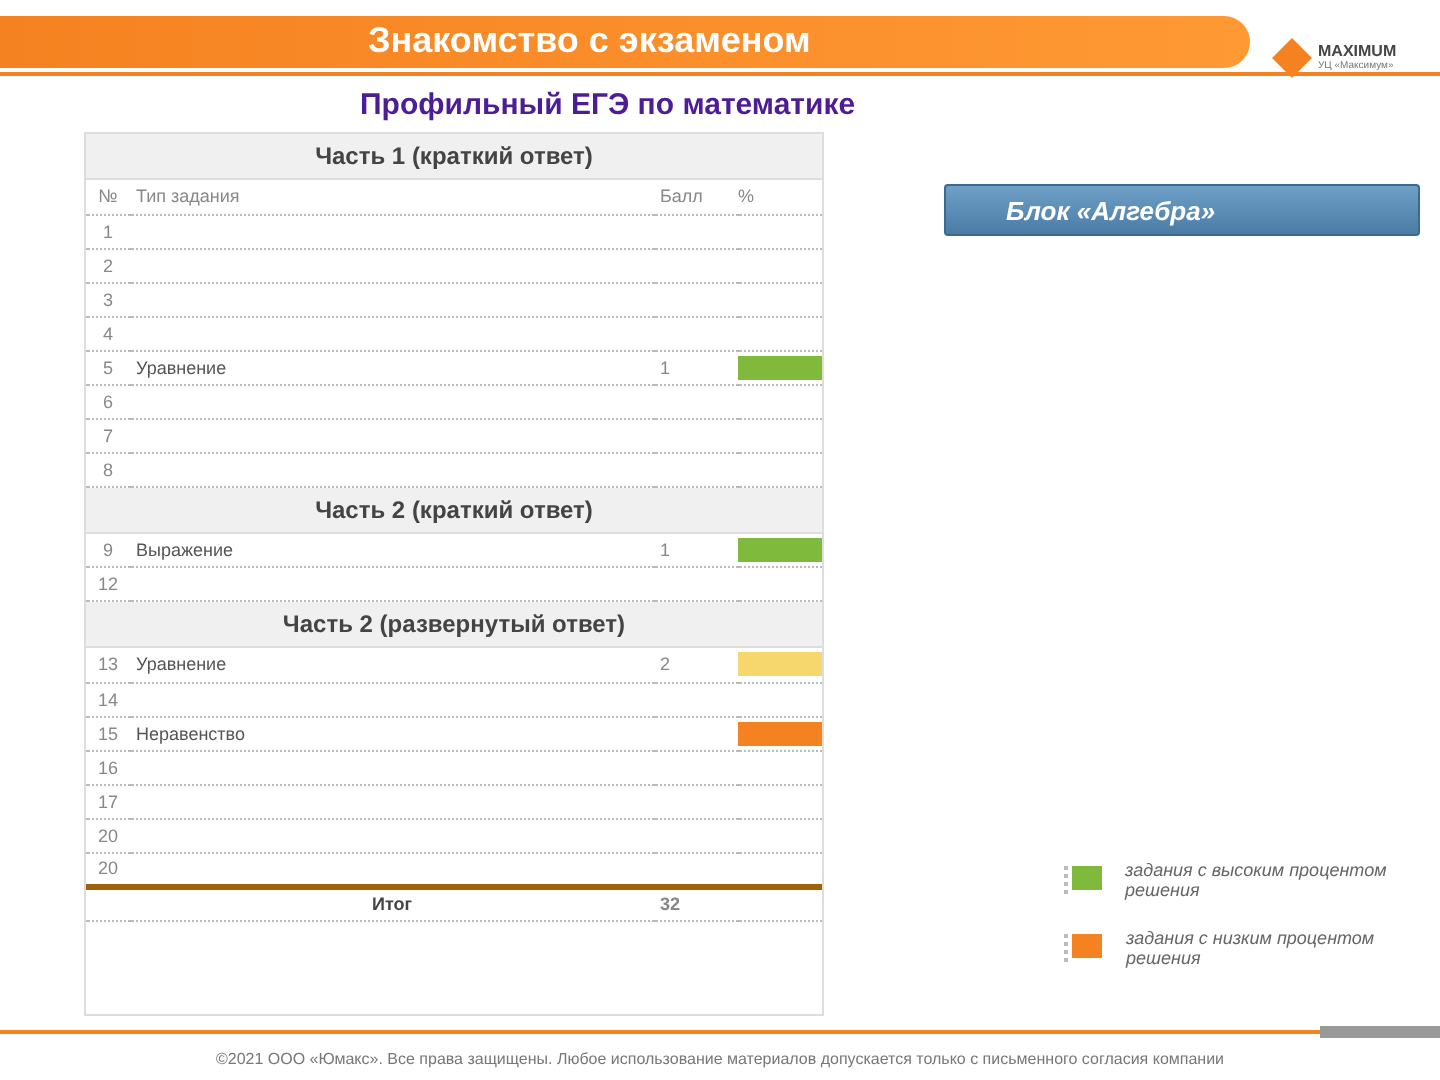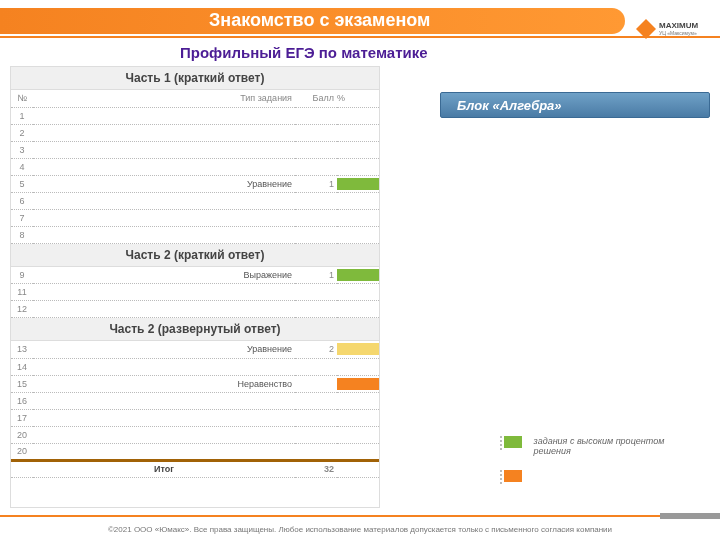--- a/index.html
+++ b/index.html
@@ -1,43 +1,43 @@
 <!DOCTYPE html>
 <html><head>
 <meta charset="utf-8">
 <style>
   * { box-sizing: border-box; margin: 0; padding: 0; }
   body { width: 720px; height: 540px; font-family: Arial, sans-serif; background: #fff; position: relative; overflow: hidden; }
-  .header-title { position: absolute; left: 209px; top: 10px; color: #fff; font-size: 18px; font-weight: bold; z-index: 3; }
+  .header-title { position: absolute; left: 184px; top: 10px; color: #fff; font-size: 18px; font-weight: bold; z-index: 3; }
   .orange-shape { position: absolute; top: 8px; left: 0; right: 95px; height: 26px; background: linear-gradient(90deg, #f58220 0%, #ff9933 100%); border-radius: 0 14px 14px 0; z-index: 2; }
   .orange-line { position: absolute; top: 36px; left: 0; right: 0; height: 2px; background: #f58220; z-index: 1; }
   .logo { position: absolute; top: 16px; right: 14px; width: 70px; height: 26px; z-index: 4; display: flex; align-items: center; }
   .logo-icon { width: 20px; height: 20px; background: #f58220; clip-path: polygon(50% 0, 100% 50%, 50% 100%, 0 50%); margin-right: 3px; }
   .logo-text { font-size: 8px; font-weight: bold; color: #444; line-height: 1; }
   .logo-sub { font-size: 5px; color: #777; }
   .subtitle { position: absolute; top: 44px; left: 180px; color: #4c1d95; font-size: 15px; font-weight: bold; }
   .main { position: absolute; top: 66px; left: 10px; right: 10px; bottom: 32px; display: flex; }
-  .left-col { width: 370px; border: 1px solid #ddd; background: #fff; font-size: 9px; color: #555; }
+  .left-col { width: 370px; border: 1px solid #ddd; background: #fff; font-size: 9px; color: #555; margin-left: 32px; }
   .tbl { width: 100%; border-collapse: collapse; }
   .tbl td { border-bottom: 1px dotted #bbb; height: 17px; padding: 0 3px; vertical-align: middle; }
   .tbl td.num { width: 22px; text-align: center; color: #888; }
-  .tbl td.typ { width: auto; text-align: right; }
-  .tbl td.scr { width: 42px; text-align: right; color: #888; }
+  .tbl td.typ { width: auto; }
+  .tbl td.scr { width: 42px; text-align: left; color: #888; }
   .tbl td.pct { width: 42px; padding: 0; }
   .tbl thead td { color: #888; font-weight: normal; }
   .section-head { background: #f0f0f0; text-align: center; font-size: 12px; font-weight: bold; color: #444; padding: 4px 0; border-bottom: 1px solid #ddd; }
   .bar { height: 12px; width: 100%; }
   .bar.green { background: #7fba3c; }
   .bar.yellow { background: #f5d76e; }
   .bar.orange { background: #f58220; }
   .totals td { font-weight: bold; color: #444; border-top: 3px solid #a16207; }
   .right-col { flex: 1; position: relative; padding-left: 40px; }
-  .block-label { position: absolute; top: 26px; left: 60px; right: 0; height: 26px; background: linear-gradient(180deg, #6fa1c7, #4a7ba5); border: 1px solid #3a6a94; color: #fff; font-style: italic; font-weight: bold; font-size: 13px; display: flex; align-items: center; padding-left: 16px; border-radius: 2px; }
+  .block-label { position: absolute; top: 26px; left: 60px; right: 0; height: 26px; background: linear-gradient(180deg, #6fa1c7, #4a7ba5); border: 1px solid #3a6a94; color: #fff; font-style: italic; font-weight: bold; font-size: 13px; display: flex; align-items: center; padding-left: 30px; border-radius: 2px; }
   .legend { position: absolute; bottom: 10px; left: 120px; right: 10px; font-size: 9px; font-style: italic; color: #666; }
-  .legend-row { display: flex; margin-bottom: 14px; }
+  .legend-row { display: flex; align-items: center; margin-bottom: 14px; }
   .swatch { width: 22px; height: 14px; margin-right: 12px; border-left: 2px dotted #bbb; padding-left: 2px; }
   .foot-line { position: absolute; bottom: 22px; left: 0; right: 0; height: 4px; display: flex; }
   .foot-line .seg1 { flex: 1; background: #f58220; height: 2px; margin-top:1px;}
   .foot-line .seg2 { width: 60px; background: #999; height: 6px; margin-top:-1px;}
   .foot { position: absolute; bottom: 6px; left: 0; right: 0; text-align: center; font-size: 8px; color: #777; }
 </style>
 </head>
 <body>
 
 <div class="orange-shape"></div>
@@ -122,26 +122,20 @@
     <div class="section-head">Часть 2 (краткий ответ)</div>
     <table class="tbl">
         <tbody>
       <tr>
             <td class="num">9</td>
             <td class="typ">Выражение</td>
             <td class="scr">1</td>
             <td class="pct">
               <div class="bar green"></div>
             </td>
-          </tr>
-      <tr>
-            <td class="num">11</td>
-            <td class="typ"></td>
-            <td class="scr"></td>
-            <td class="pct"></td>
           </tr>
       <tr>
             <td class="num">12</td>
             <td class="typ"></td>
             <td class="scr"></td>
             <td class="pct"></td>
           </tr>
     </tbody>
       </table>
 
@@ -210,20 +204,21 @@
       <div class="legend-row">
         <div class="swatch">
             <div class="bar green"></div>
           </div>
         <span>задания с высоким процентом решения</span>
       </div>
       <div class="legend-row">
         <div class="swatch">
             <div class="bar orange"></div>
           </div>
+        <span>задания с низким процентом решения</span>
       </div>
     </div>
   </div>
 </div>
 
 <div class="foot-line">
     <div class="seg1"></div>
     <div class="seg2"></div>
   </div>
 <div class="foot">©2021 ООО «Юмакс». Все права защищены. Любое использование материалов допускается только с  письменного согласия компании</div>

